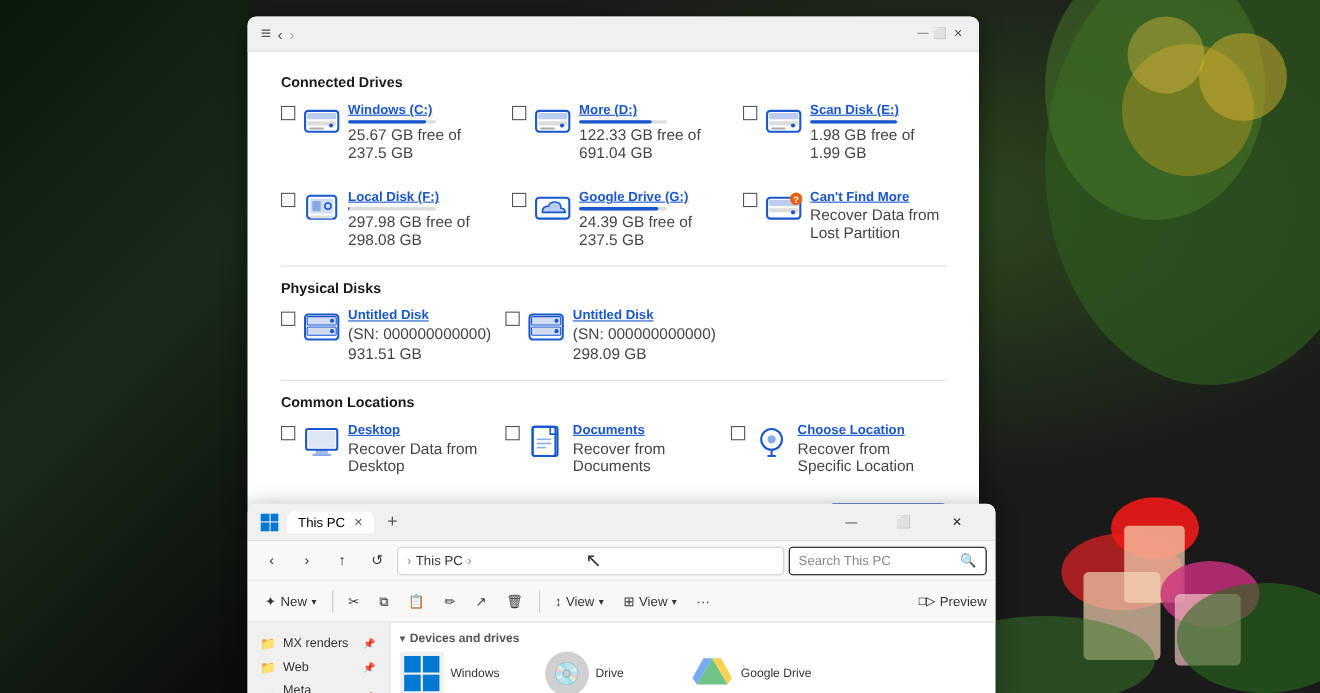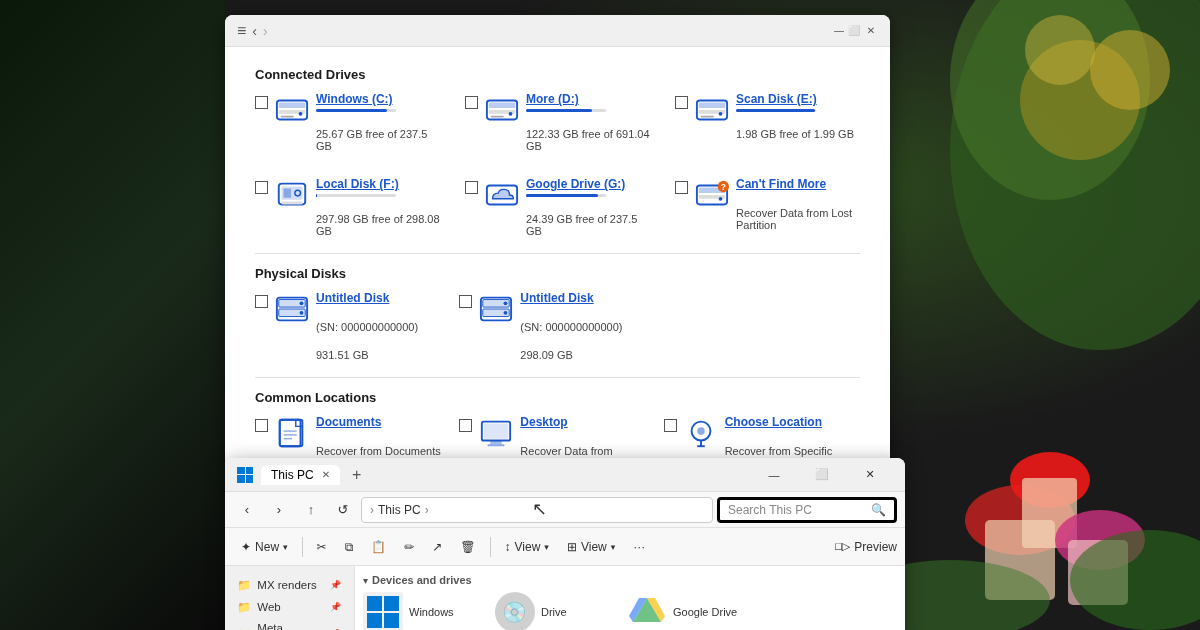--- a/index.html
+++ b/index.html
@@ -148,23 +148,23 @@
 
     .drive-name {
       font-size: 12px;
       font-weight: 600;
       color: #1a56cc;
       text-decoration: underline;
       cursor: pointer;
     }
 
     .drive-space {
-      font-size: 11px;
+      font-size: 14px;
       color: #444;
-      margin-top: 16px;
+      margin-top: 2px;
     }
 
     .drive-bar {
       height: 3px;
       background: #ddd;
       border-radius: 2px;
       margin-top: 3px;
       width: 80px;
     }
 
@@ -319,21 +319,21 @@
       padding: 0 8px;
       font-size: 12px;
       gap: 4px;
       color: #333;
     }
 
     .search-bar {
       width: 180px;
       height: 26px;
       background: white;
-      border: 3px solid #000000;
+      border: 1px solid #000000;
       border-radius: 4px;
       display: flex;
       align-items: center;
       padding: 0 8px;
       font-size: 12px;
       color: #888;
       gap: 4px;
     }
 
     .explorer-toolbar {
@@ -652,47 +652,47 @@
     <hr class="section-divider">
 
     <div class="section-label">Common Locations</div>
 
     <div class="locations-grid">
 
       <div class="drive-item">
         <div class="drive-checkbox"></div>
         <div class="drive-icon">
           <svg viewBox="0 0 36 36">
+            <rect x="3" y="6" width="30" height="20" rx="2" fill="none" stroke="#1a56cc" stroke-width="2"></rect>
+            <rect x="5" y="8" width="26" height="16" rx="1" fill="#1a56cc" opacity="0.15"></rect>
+            <rect x="12" y="26" width="12" height="4" rx="1" fill="#1a56cc" opacity="0.4"></rect>
+            <rect x="9" y="30" width="18" height="2" rx="1" fill="#1a56cc" opacity="0.5"></rect>
+          </svg>
+        </div>
+        <div class="drive-info">
+          <div class="drive-name">Desktop</div>
+          <div class="drive-space">Recover Data from Desktop</div>
+        </div>
+      </div>
+
+      <div class="drive-item">
+        <div class="drive-checkbox"></div>
+        <div class="drive-icon">
+          <svg viewBox="0 0 36 36">
             <rect x="5" y="4" width="22" height="28" rx="2" fill="none" stroke="#1a56cc" stroke-width="2"></rect>
             <path d="M22 4 L22 11 L29 11" fill="none" stroke="#1a56cc" stroke-width="1.5"></path>
             <rect x="5" y="4" width="24" height="28" rx="2" fill="none" stroke="#1a56cc" stroke-width="2"></rect>
             <line x1="9" y1="16" x2="23" y2="16" stroke="#1a56cc" stroke-width="1.5" opacity="0.5"></line>
             <line x1="9" y1="20" x2="23" y2="20" stroke="#1a56cc" stroke-width="1.5" opacity="0.5"></line>
             <line x1="9" y1="24" x2="18" y2="24" stroke="#1a56cc" stroke-width="1.5" opacity="0.5"></line>
           </svg>
         </div>
         <div class="drive-info">
           <div class="drive-name">Documents</div>
           <div class="drive-space">Recover from Documents</div>
-        </div>
-      </div>
-
-      <div class="drive-item">
-        <div class="drive-checkbox"></div>
-        <div class="drive-icon">
-          <svg viewBox="0 0 36 36">
-            <rect x="3" y="6" width="30" height="20" rx="2" fill="none" stroke="#1a56cc" stroke-width="2"></rect>
-            <rect x="5" y="8" width="26" height="16" rx="1" fill="#1a56cc" opacity="0.15"></rect>
-            <rect x="12" y="26" width="12" height="4" rx="1" fill="#1a56cc" opacity="0.4"></rect>
-            <rect x="9" y="30" width="18" height="2" rx="1" fill="#1a56cc" opacity="0.5"></rect>
-          </svg>
-        </div>
-        <div class="drive-info">
-          <div class="drive-name">Desktop</div>
-          <div class="drive-space">Recover Data from Desktop</div>
         </div>
       </div>
 
       <div class="drive-item">
         <div class="drive-checkbox"></div>
         <div class="drive-icon">
           <svg viewBox="0 0 36 36">
             <circle cx="18" cy="16" r="10" fill="none" stroke="#1a56cc" stroke-width="2"></circle>
             <circle cx="18" cy="16" r="4" fill="#1a56cc" opacity="0.5"></circle>
             <line x1="18" y1="26" x2="18" y2="32" stroke="#1a56cc" stroke-width="2"></line>

